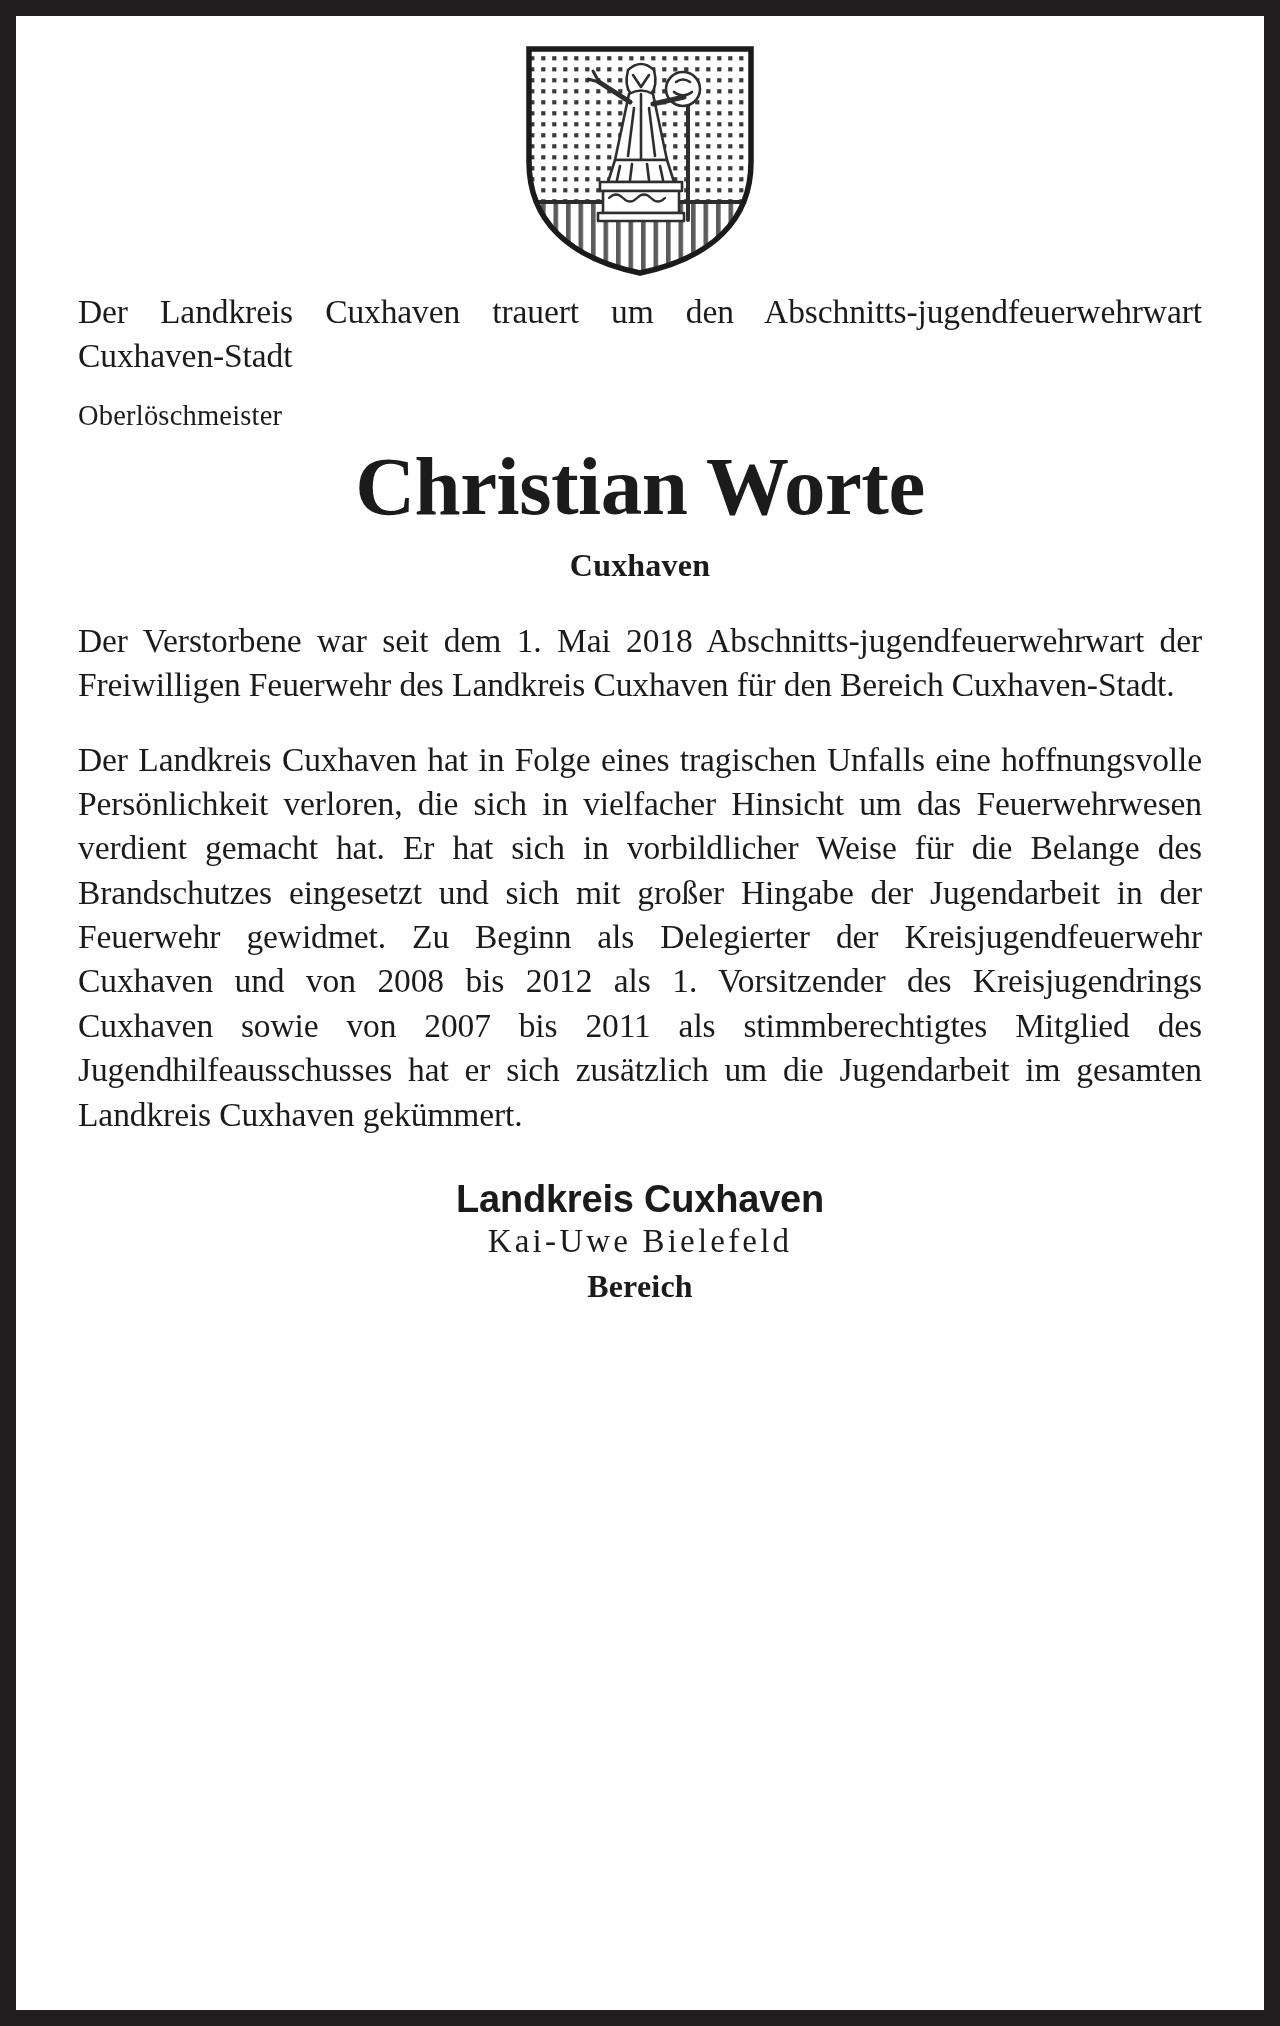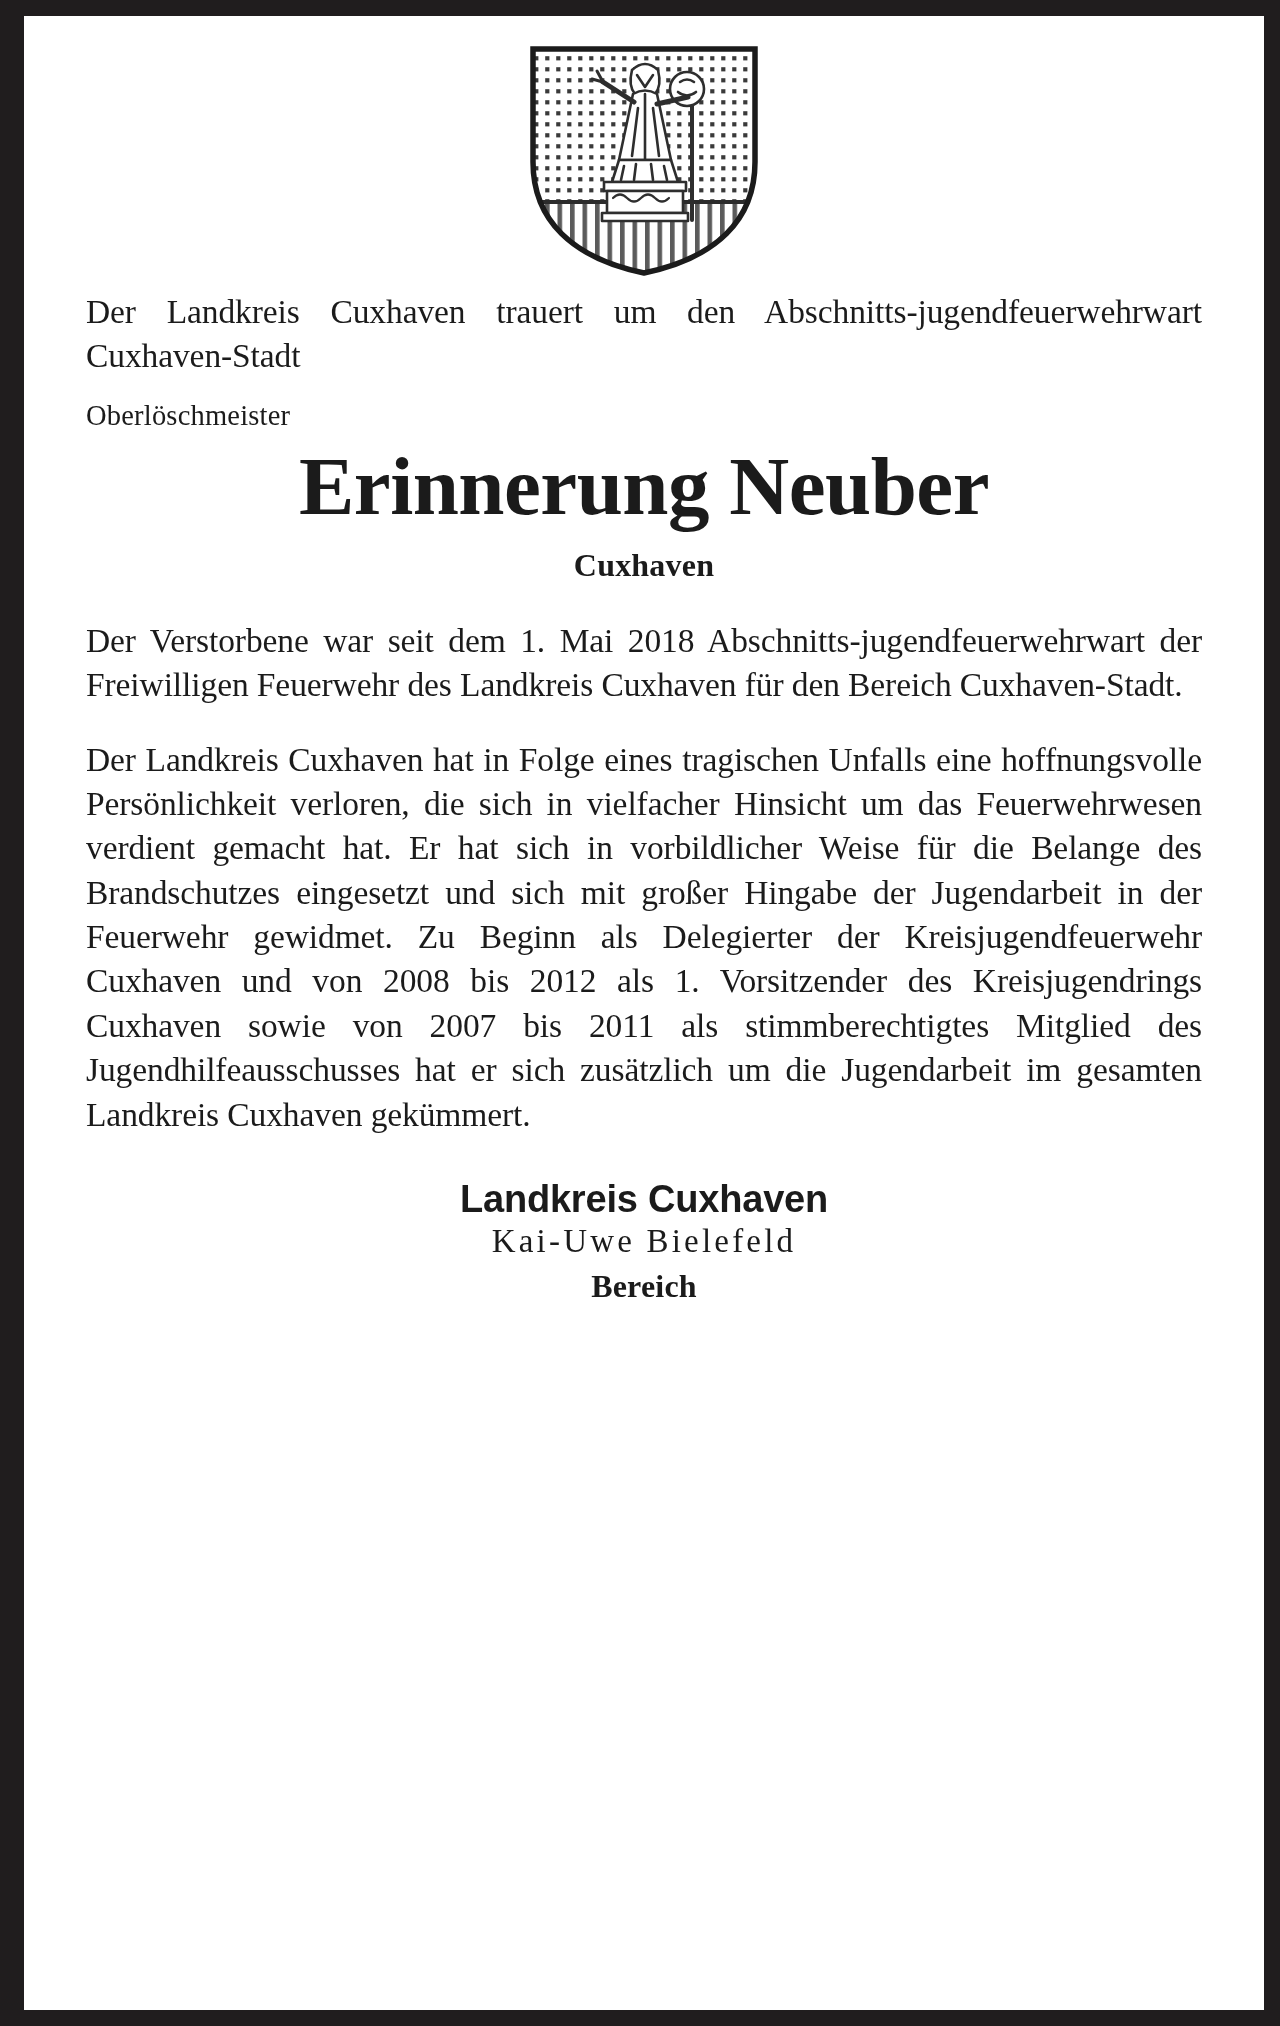--- a/index.html
+++ b/index.html
@@ -14,21 +14,21 @@
     color: #1b1b1b;
     overflow: hidden;
   }
 
   
   .notice-frame {
     box-sizing: border-box;
     width: 1280px;
     height: 2026px;
     background: #201d1e;
-    padding: 16px 16px 16px 24px;
+    padding: 16px 16px 16px 16px;
   }
   .notice-sheet {
     box-sizing: border-box;
     width: 100%;
     height: 100%;
     background: #ffffff;
     padding: 18px 62px 10px 62px;
     display: flex;
     flex-direction: column;
     align-items: stretch;
@@ -176,21 +176,21 @@
         </g>
 
         <path d="M13 7 H235 V120 C235 178 196 216 124 231 C52 216 13 178 13 120 Z" fill="none" stroke="#1b1b1b" stroke-width="5.5" stroke-linejoin="miter"></path>
       </svg>
     </div>
 
     <p class="lede">Der Landkreis Cuxhaven trauert um den Abschnitts-jugendfeuerwehrwart Cuxhaven-Stadt</p>
 
     <div class="rank">Oberlöschmeister</div>
 
-    <h1 class="deceased-name">Erinnerung Neuber</h1>
+    <h1 class="deceased-name">Christian Worte</h1>
 
     <div class="hometown">Cuxhaven</div>
 
     <p class="body-par first-body">Der Verstorbene war seit dem 1. Mai 2018 Abschnitts-jugendfeuerwehrwart der Freiwilligen Feuerwehr des Landkreis Cuxhaven für den Bereich Cuxhaven-Stadt.</p>
 
     <p class="body-par">Der Landkreis Cuxhaven hat in Folge eines tragischen Unfalls eine hoffnungsvolle Persönlichkeit verloren, die sich in vielfacher Hinsicht um das Feuerwehrwesen verdient gemacht hat. Er hat sich in vorbildlicher Weise für die Belange des Brandschutzes eingesetzt und sich mit großer Hingabe der Jugendarbeit in der Feuerwehr gewidmet. Zu Beginn als Delegierter der Kreisjugendfeuerwehr Cuxhaven und von 2008 bis 2012 als 1. Vorsitzender des Kreisjugendrings Cuxhaven sowie von 2007 bis 2011 als stimmberechtigtes Mitglied des Jugendhilfeausschusses hat er sich zusätzlich um die Jugendarbeit im gesamten Landkreis Cuxhaven gekümmert.</p>
 
 
     <div class="signature">
       <div class="sig-org">Landkreis Cuxhaven</div>

